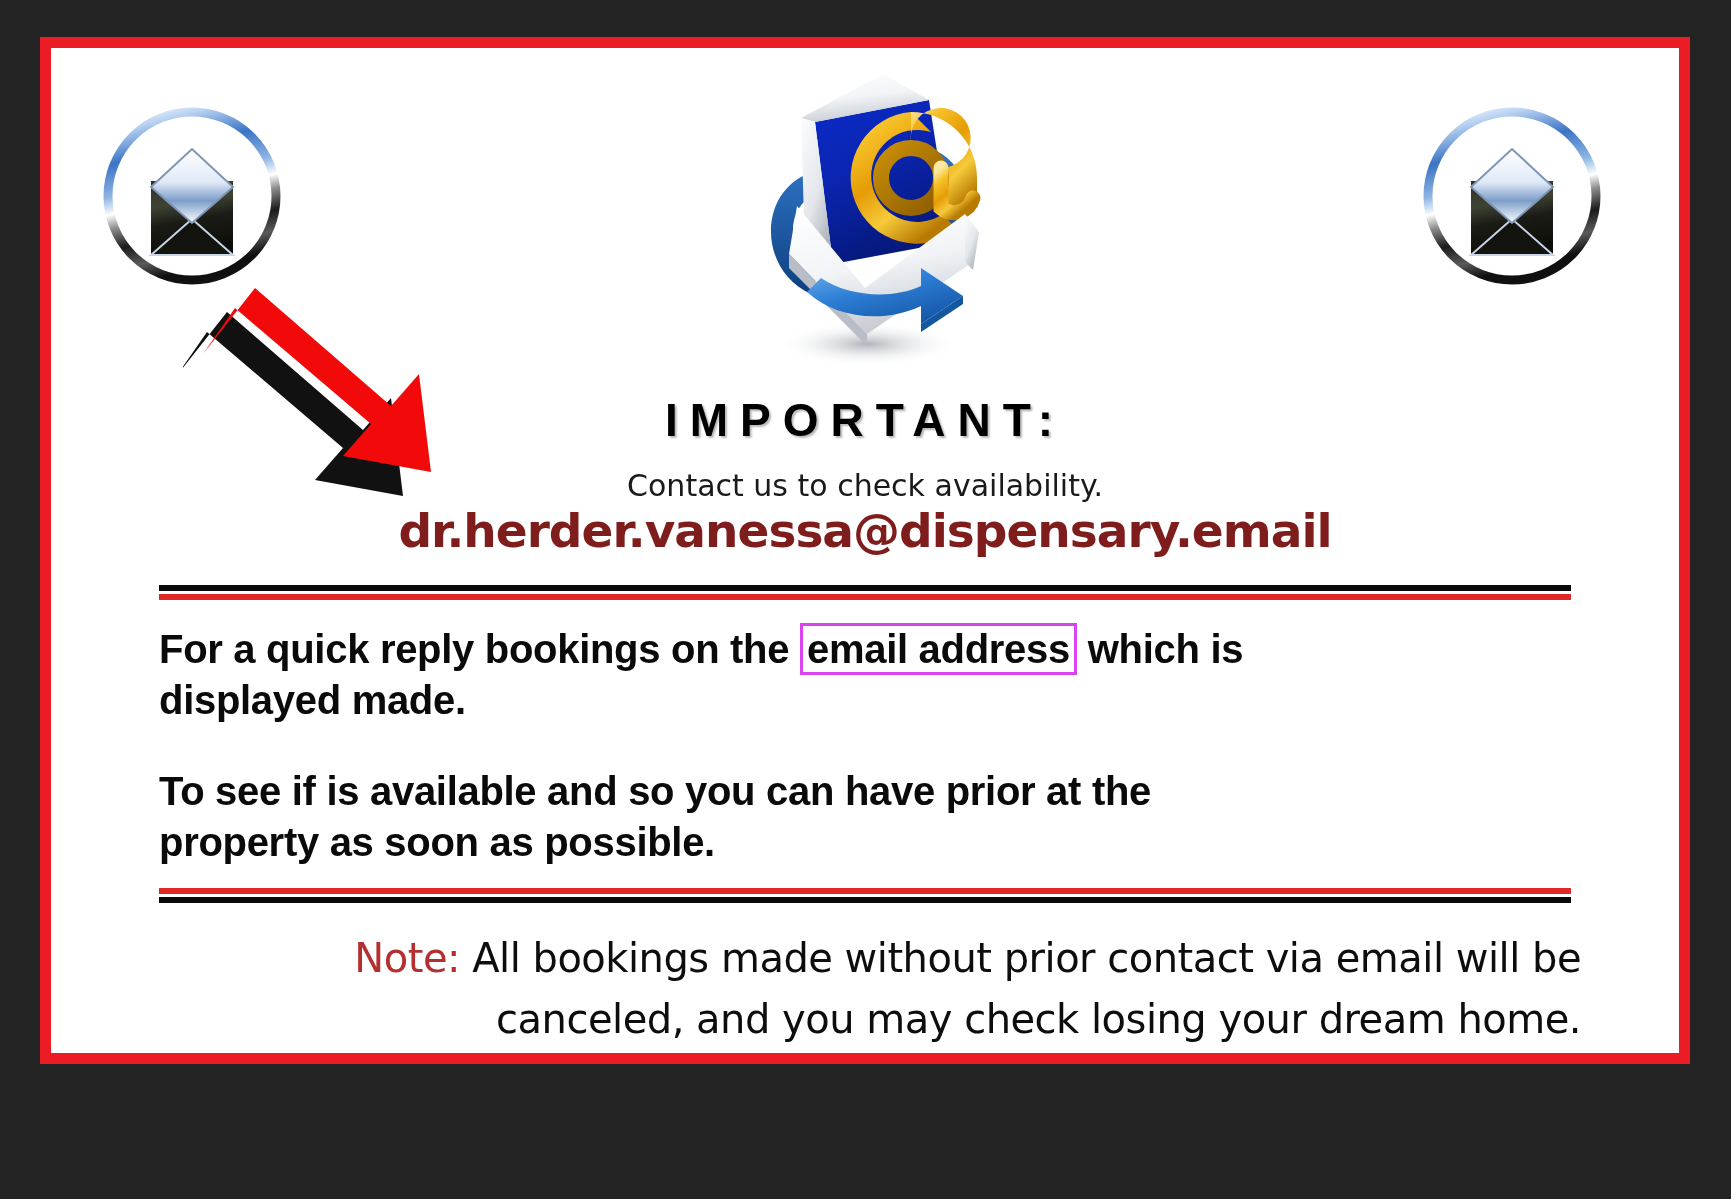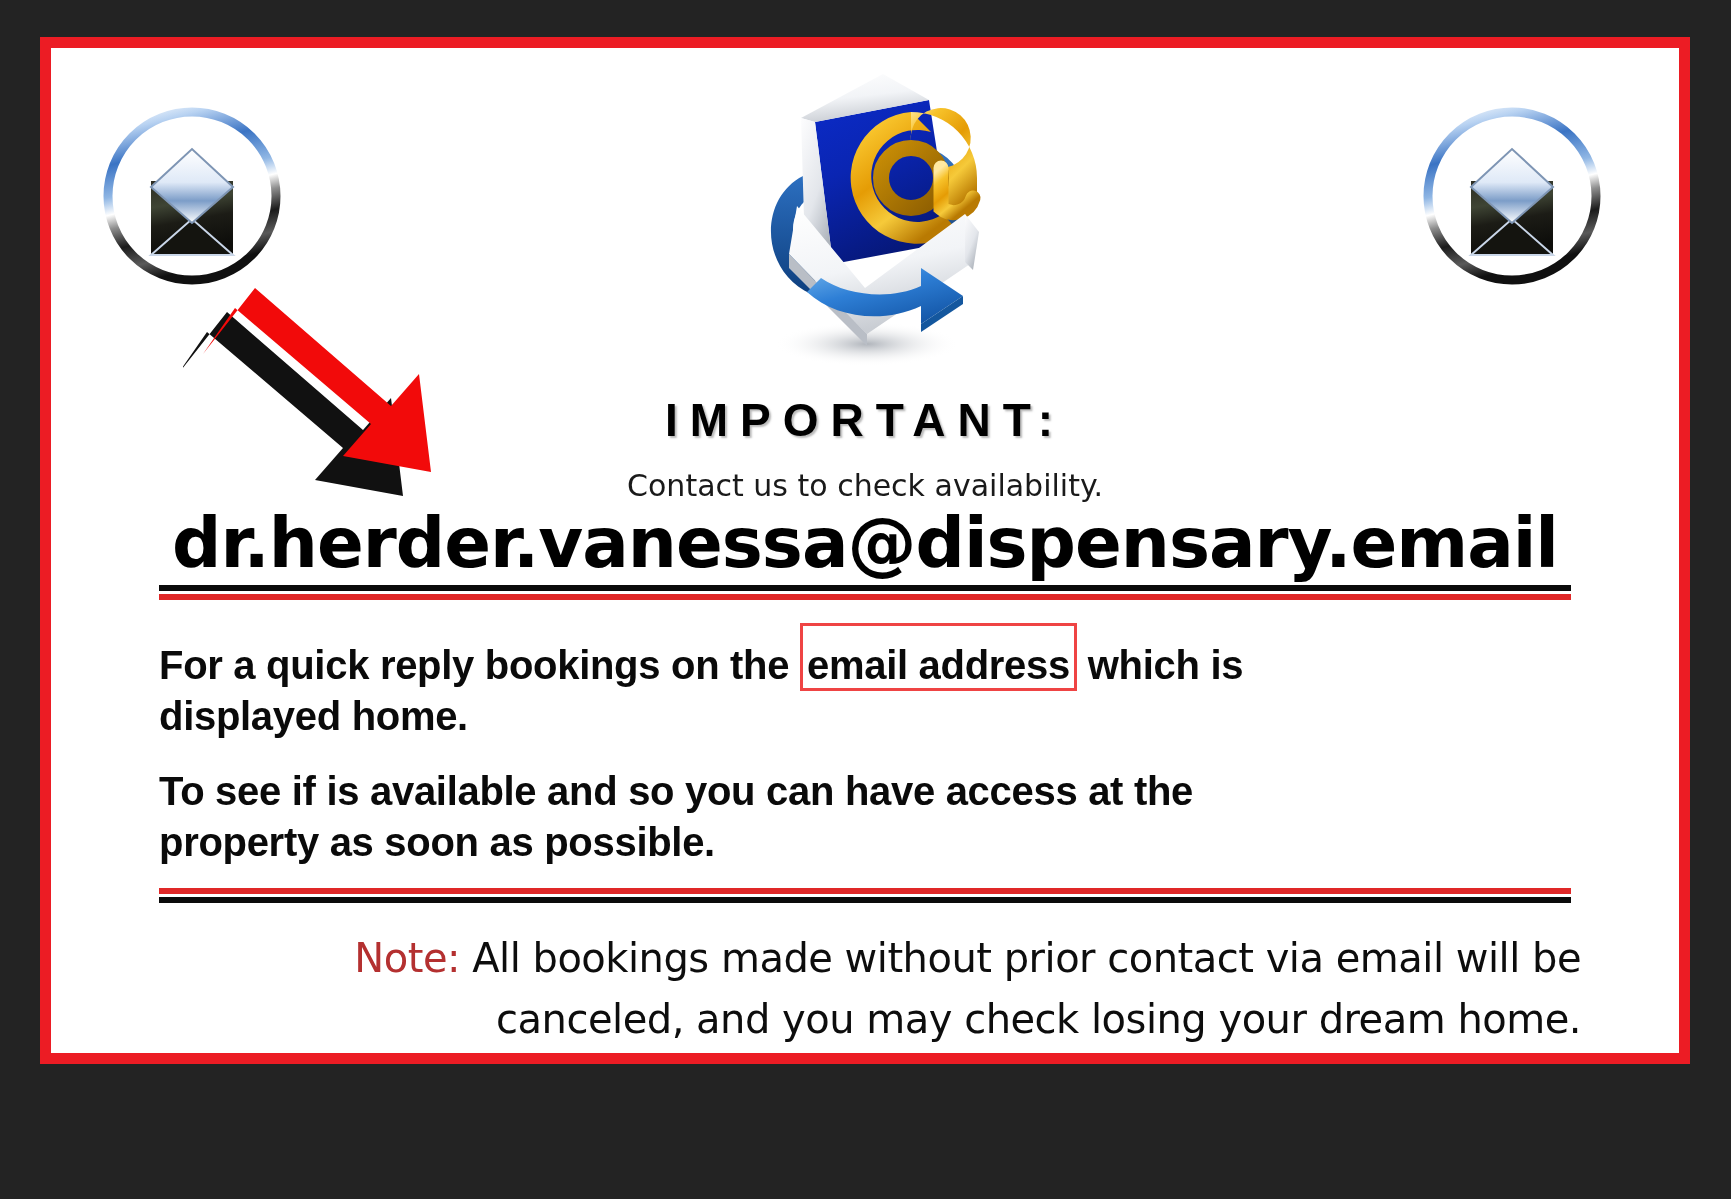--- a/index.html
+++ b/index.html
@@ -64,23 +64,23 @@
     top:420px;left:0;right:0;
     text-align:center;
     font-size:30px;
     color:#1a1a1a;
     font-family:"DejaVu Sans", sans-serif;
   }
   .email-addr{
     position:absolute;
     top:455px;left:0;right:0;
     text-align:center;
-    font-size:69px;
+    font-size:47px;
     font-weight:bold;
-    color:#000000;
+    color:#7f1d1d;
     font-family:"DejaVu Sans", sans-serif;
     letter-spacing:-1px;
     white-space:nowrap;
   }
 
   
   .divider{
     position:absolute;
     left:108px;width:1412px;
     height:13px;
@@ -103,22 +103,22 @@
   .body-block.p2{ top:718px; }
   .body-line{
     font-size:40px;
     font-weight:bold;
     color:#0a0a0a;
     line-height:1.28;
     font-family:"Liberation Sans", sans-serif;
     letter-spacing:-0.3px;
   }
   .boxed{
-    border:3px solid #ef4444;
-    padding:19px 4px 3px 4px;
+    border:3px solid #d946ef;
+    padding:3px 4px 3px 4px;
     display:inline-block;
     line-height:1;
   }
 
   
   .note-block{
     position:absolute;
     left:110px;
     top:880px;
     width:1420px;
@@ -307,25 +307,25 @@
       <div class="gap"></div>
       <div class="bar red"></div>
     </div>
 
     <div class="body-block p1">
       <div class="body-line">
         <span>For a quick reply bookings on the</span>
         <span class="boxed">email address</span>
         <span>which is</span>
       </div>
-      <div class="body-line">displayed home.</div>
+      <div class="body-line">displayed made.</div>
     </div>
 
     <div class="body-block p2">
-      <div class="body-line">To see if is available and so you can have access at the</div>
+      <div class="body-line">To see if is available and so you can have prior at the</div>
       <div class="body-line">property as soon as possible.</div>
     </div>
 
     <div class="divider bottom">
       <div class="bar red"></div>
       <div class="gap"></div>
       <div class="bar black"></div>
     </div>
 
     <div class="note-block">

